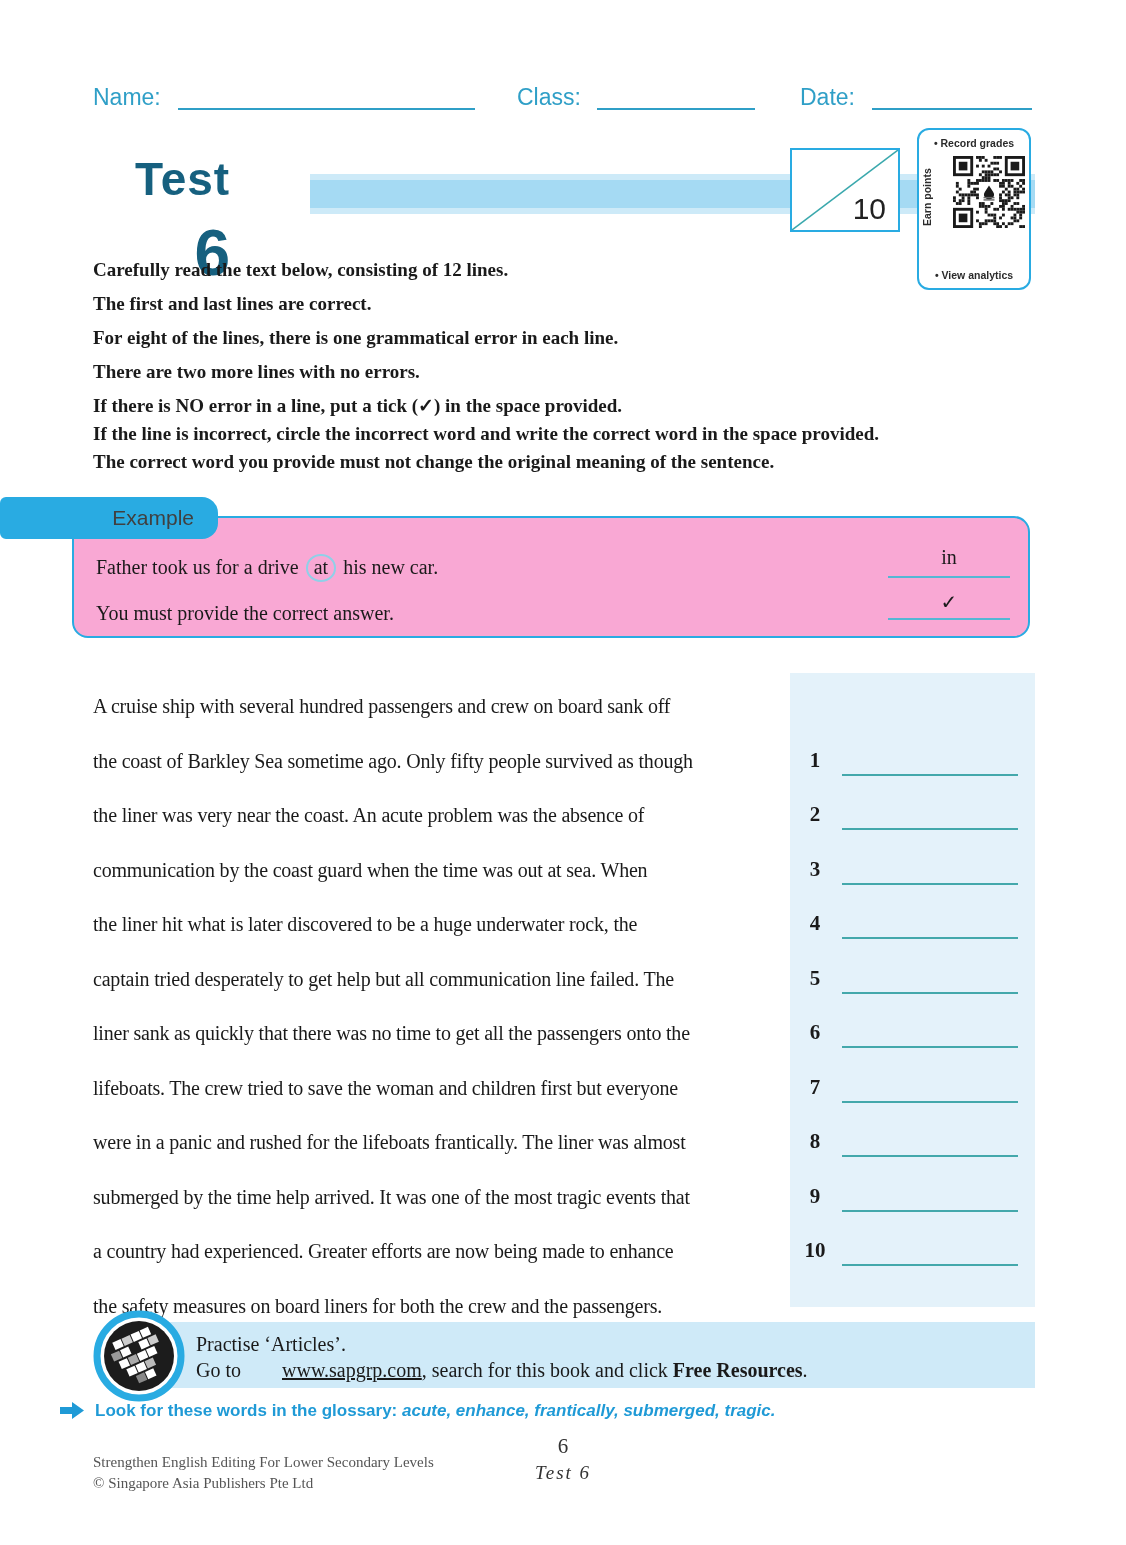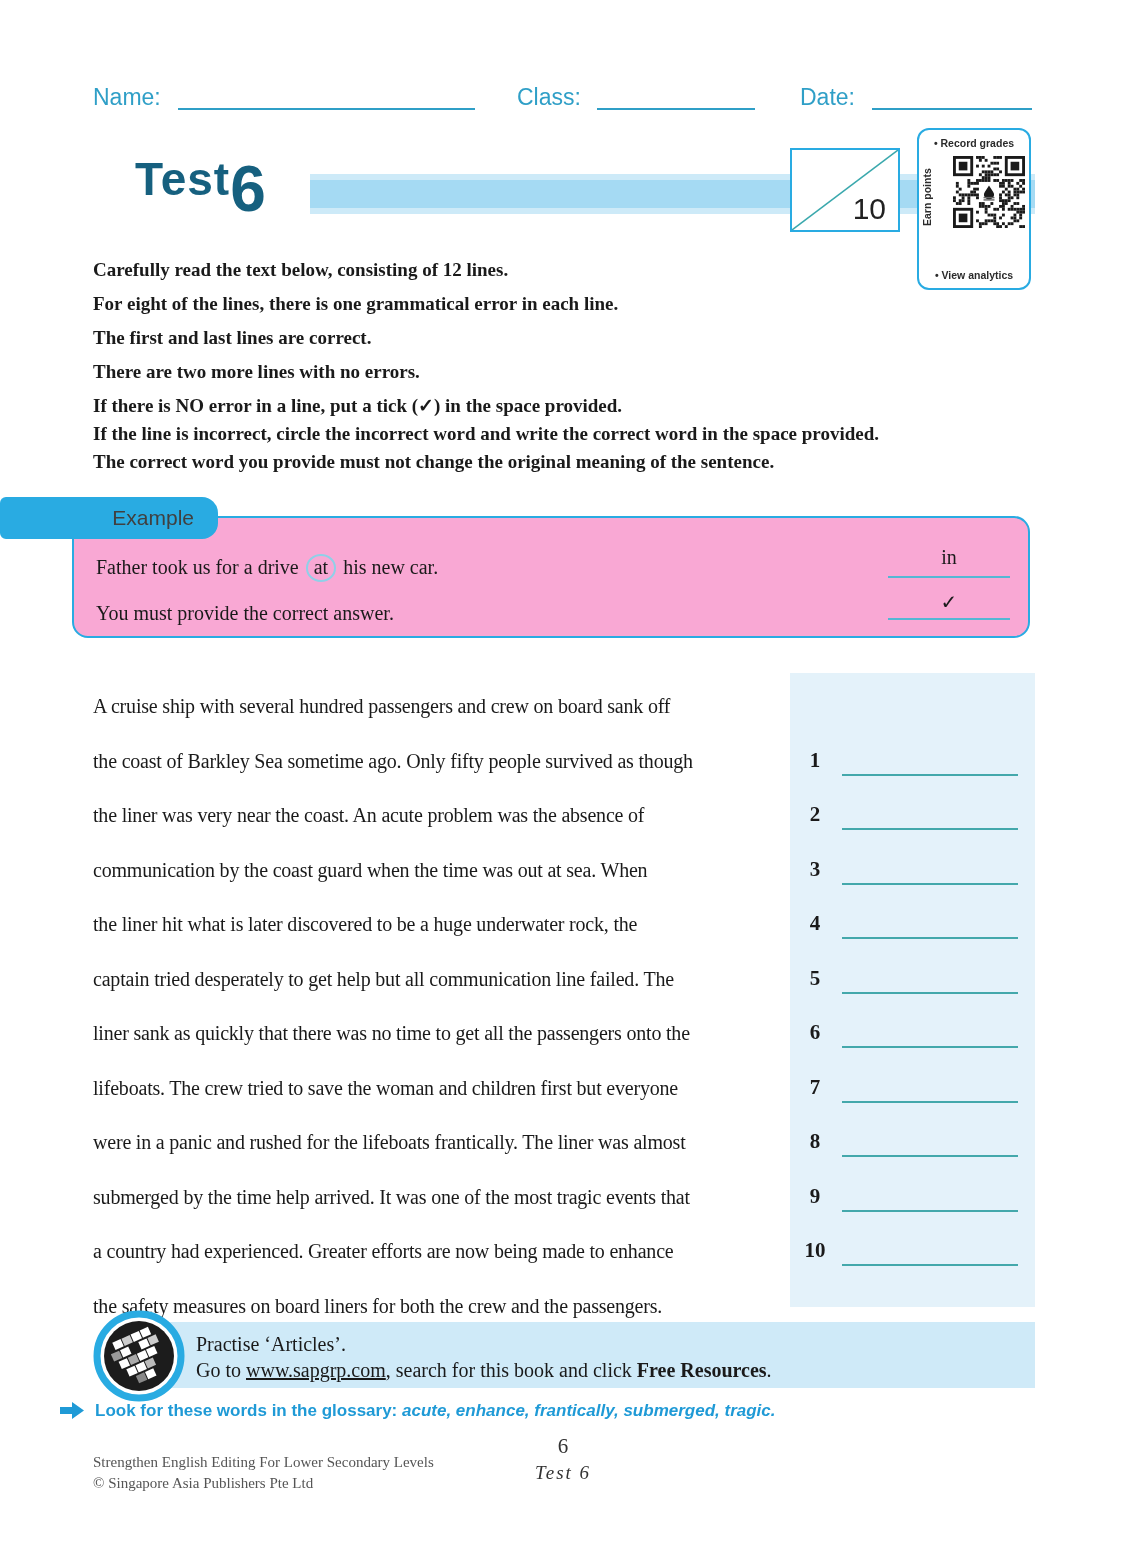--- a/index.html
+++ b/index.html
@@ -19,22 +19,22 @@
   body{background:#888;font-family:"Liberation Serif",serif;}
   .page{position:relative;width:1126px;height:1545px;background:#ffffff;margin:0 auto;overflow:hidden;}
 
   
   .hdr-label{position:absolute;font-family:"Liberation Sans",sans-serif;font-size:23px;color:var(--teal);top:84px;}
   .hdr-line{position:absolute;top:108px;border-bottom:2px solid var(--teal);}
 
   
   .title-banner{position:absolute;left:310px;top:174px;width:725px;height:40px;
     background:linear-gradient(to bottom,var(--banner-edge) 0 16%,var(--banner-mid) 16% 84%,var(--banner-edge) 84% 100%);}
-  .title-row{position:absolute;left:135px;top:152px;display:flex;align-items:flex-start;gap:0;
-    font-family:"Liberation Sans",sans-serif;font-weight:bold;color:var(--dark-teal);}
+  .title-row{position:absolute;left:135px;top:152px;display:flex;align-items:flex-end;gap:10px;
+    font-family:"Liberation Sans",sans-serif;font-weight:bold;color:var(--dark-teal);flex-direction:column;}
   .title-word{font-size:46px;letter-spacing:1px;}
   .title-num{font-size:64px;}
 
   
   .score-box{position:absolute;left:790px;top:148px;width:110px;height:84px;background:#fff;
     border:2px solid var(--accent-cyan);}
   .score-box svg{position:absolute;left:0;top:0;}
   .score-value{position:absolute;right:12px;bottom:4px;font-family:"Liberation Sans",sans-serif;
     font-size:30px;color:#222;}
 
@@ -76,21 +76,21 @@
   .passage-rows{position:absolute;left:0;top:15px;right:0;}
   .passage-row{position:relative;height:54.5px;}
   .line-text{position:absolute;left:0;top:0;font-size:20px;color:var(--ink);white-space:nowrap;letter-spacing:-0.2px;}
   .line-num{position:absolute;left:705px;top:-2px;width:34px;text-align:center;font-size:21px;font-weight:bold;color:var(--ink);}
   .answer-line{position:absolute;left:749px;top:24px;width:176px;border-bottom:2px solid var(--answer-line);}
 
   
   .practise-banner{position:absolute;left:118px;top:1322px;width:917px;height:66px;background:var(--practise-bg);}
   .practise-icon{position:absolute;left:92px;top:1309px;width:94px;height:94px;}
   .practise-text{position:absolute;left:78px;top:9px;font-size:20px;color:var(--ink);line-height:26px;}
-  .practise-link{text-decoration:underline;color:var(--ink);}
+  .practise-link{text-decoration:underline;color:var(--ink);margin-left:36px;}
   .practise-bold{font-weight:bold;}
 
   
   .glossary-row{position:absolute;left:60px;top:1401px;display:flex;align-items:flex-start;gap:10px;
     font-family:"Liberation Sans",sans-serif;font-size:17px;font-weight:bold;color:var(--glossary-text);}
   .glossary-words{font-style:italic;}
 
   
   .footer-left{position:absolute;left:93px;top:1452px;font-size:15px;color:var(--footer-gray);line-height:21px;}
   .footer-center{position:absolute;left:0;right:0;top:1434px;text-align:center;color:#333;}
@@ -318,22 +318,22 @@
         <path d="M12.5 10.2 l1.4 2.2 a1.7 1.7 0 1 1 -2.8 0 z" fill="#1a1a1a"></path>
         <rect x="10.6" y="14.2" width="3.8" height="0.5" fill="#666"></rect>
         <rect x="10.6" y="15" width="3.8" height="0.5" fill="#666"></rect>
       </g>
     </svg>
     <div class="qr-bottom"><span>•</span>&nbsp;<span>View analytics</span></div>
   </div>
 
   <div class="instructions">
       <div class="instr-line">Carefully read the text below, consisting of 12 lines.</div>
+      <div class="instr-line">The first and last lines are correct.</div>
       <div class="instr-line">For eight of the lines, there is one grammatical error in each line.</div>
-      <div class="instr-line">The first and last lines are correct.</div>
       <div class="instr-line">There are two more lines with no errors.</div>
       <div class="instr-line tight">If there is NO error in a line, put a tick (✓) in the space provided.</div>
       <div class="instr-line tight">If the line is incorrect, circle the incorrect word and write the correct word in the space provided.</div>
       <div class="instr-line tight">The correct word you provide must not change the original meaning of the sentence.</div>
     </div>
 
   <div class="example-box">
     <div class="ex-sentence ex-s1">
       <span>Father took us for a drive</span>
       <span class="circled-word">at</span>

